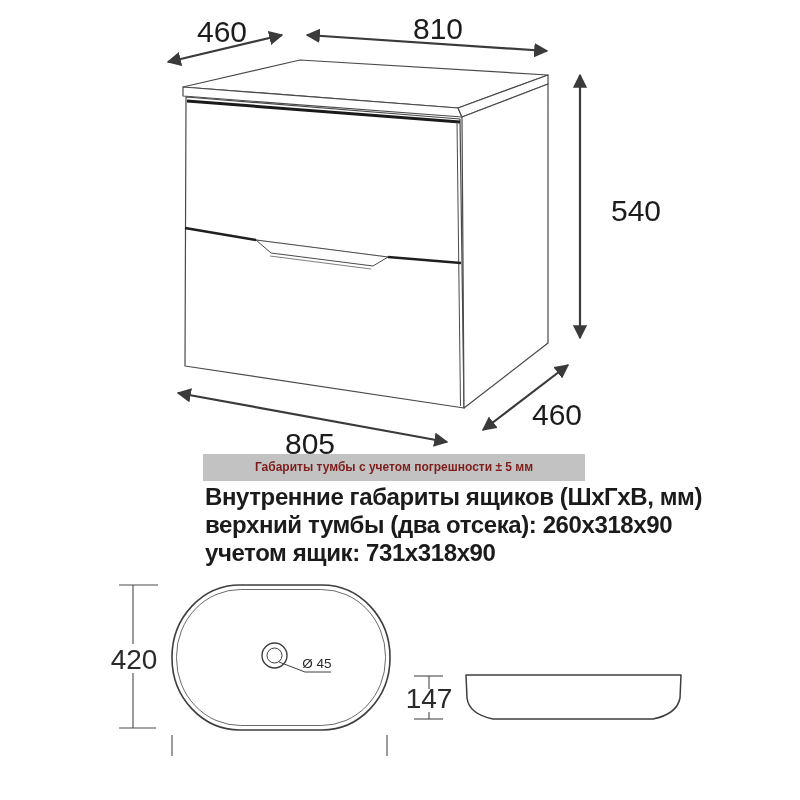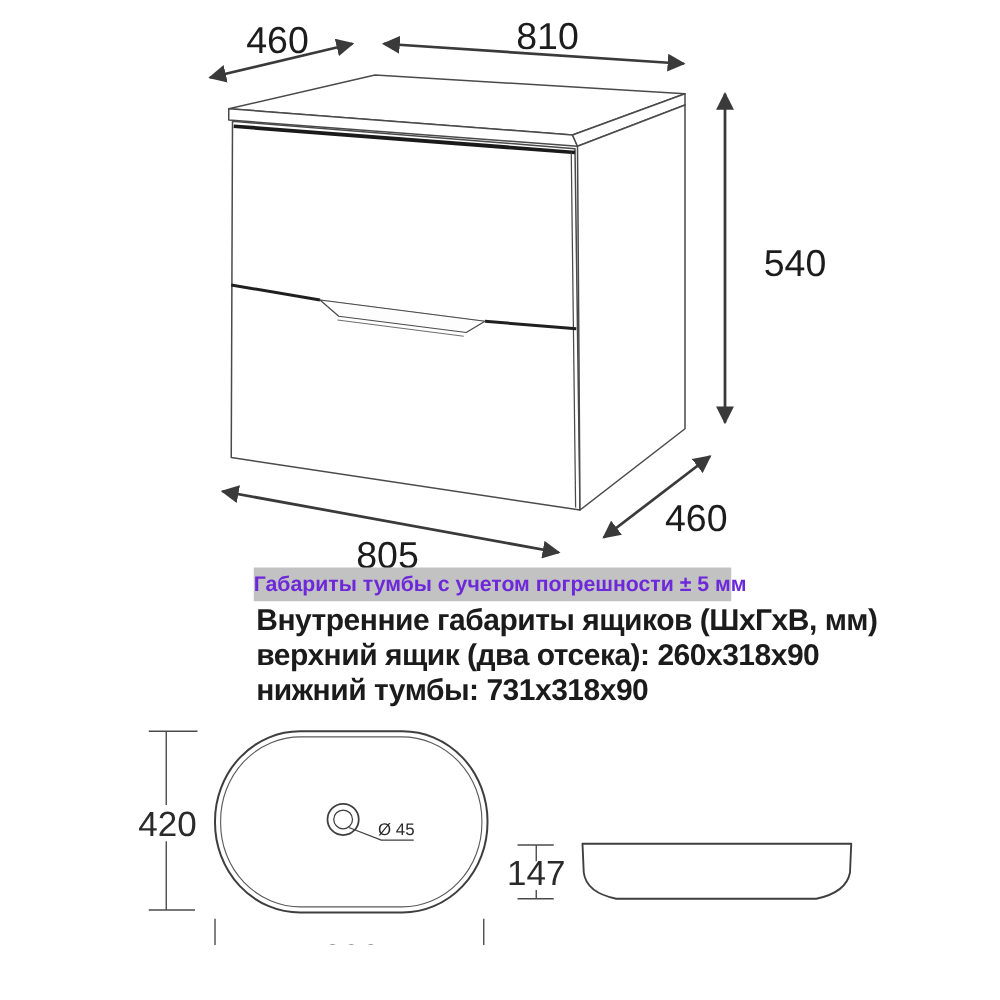--- a/index.html
+++ b/index.html
@@ -26,22 +26,22 @@
   .dividerline{stroke:#1f1f1f;stroke-width:2.4;fill:none;}
   .dimline{stroke:#4a4a4a;stroke-width:1.1;fill:none;}
   .arrowline{stroke:#3a3a3a;stroke-width:2.2;fill:none;}
   .notes{
     position:absolute;left:205px;top:483px;width:420px;
     font-weight:bold;font-size:24px;line-height:28px;letter-spacing:-0.4px;
     color:#1b1b1b;white-space:nowrap;
   }
   .tolerance{
     position:absolute;left:203px;top:454px;width:382px;height:27px;
-    background:#c2c2c2;color:#6d28d9;
-    font-weight:bold;font-size:17px;line-height:27px;text-align:center;
+    background:#c2c2c2;color:#7f1d1d;
+    font-weight:bold;font-size:12px;line-height:27px;text-align:center;
     white-space:nowrap;
   }
 </style>
 </head>
 <body>
 
 <div class="stage">
 
   <svg width="800" height="800" viewBox="0 0 800 800">
     <defs>
@@ -120,17 +120,17 @@
       <line class="dimline" x1="414" y1="676" x2="443" y2="676"></line>
       <line class="dimline" x1="414" y1="719" x2="443" y2="719"></line>
       <text class="dim-label-small" x="429" y="708" text-anchor="middle">147</text>
     </g>
   </svg>
 
   <div class="tolerance">Габариты тумбы с учетом погрешности ± 5 мм</div>
 
   <div class="notes">
     <div>Внутренние габариты ящиков (ШхГхВ, мм)</div>
-    <div>верхний ящик (два отсека): 260x318x90</div>
-    <div>нижний тумбы: 731x318x90</div>
+    <div>верхний тумбы (два отсека): 260x318x90</div>
+    <div>учетом ящик: 731x318x90</div>
   </div>
 
 </div>
 
 </body></html>

